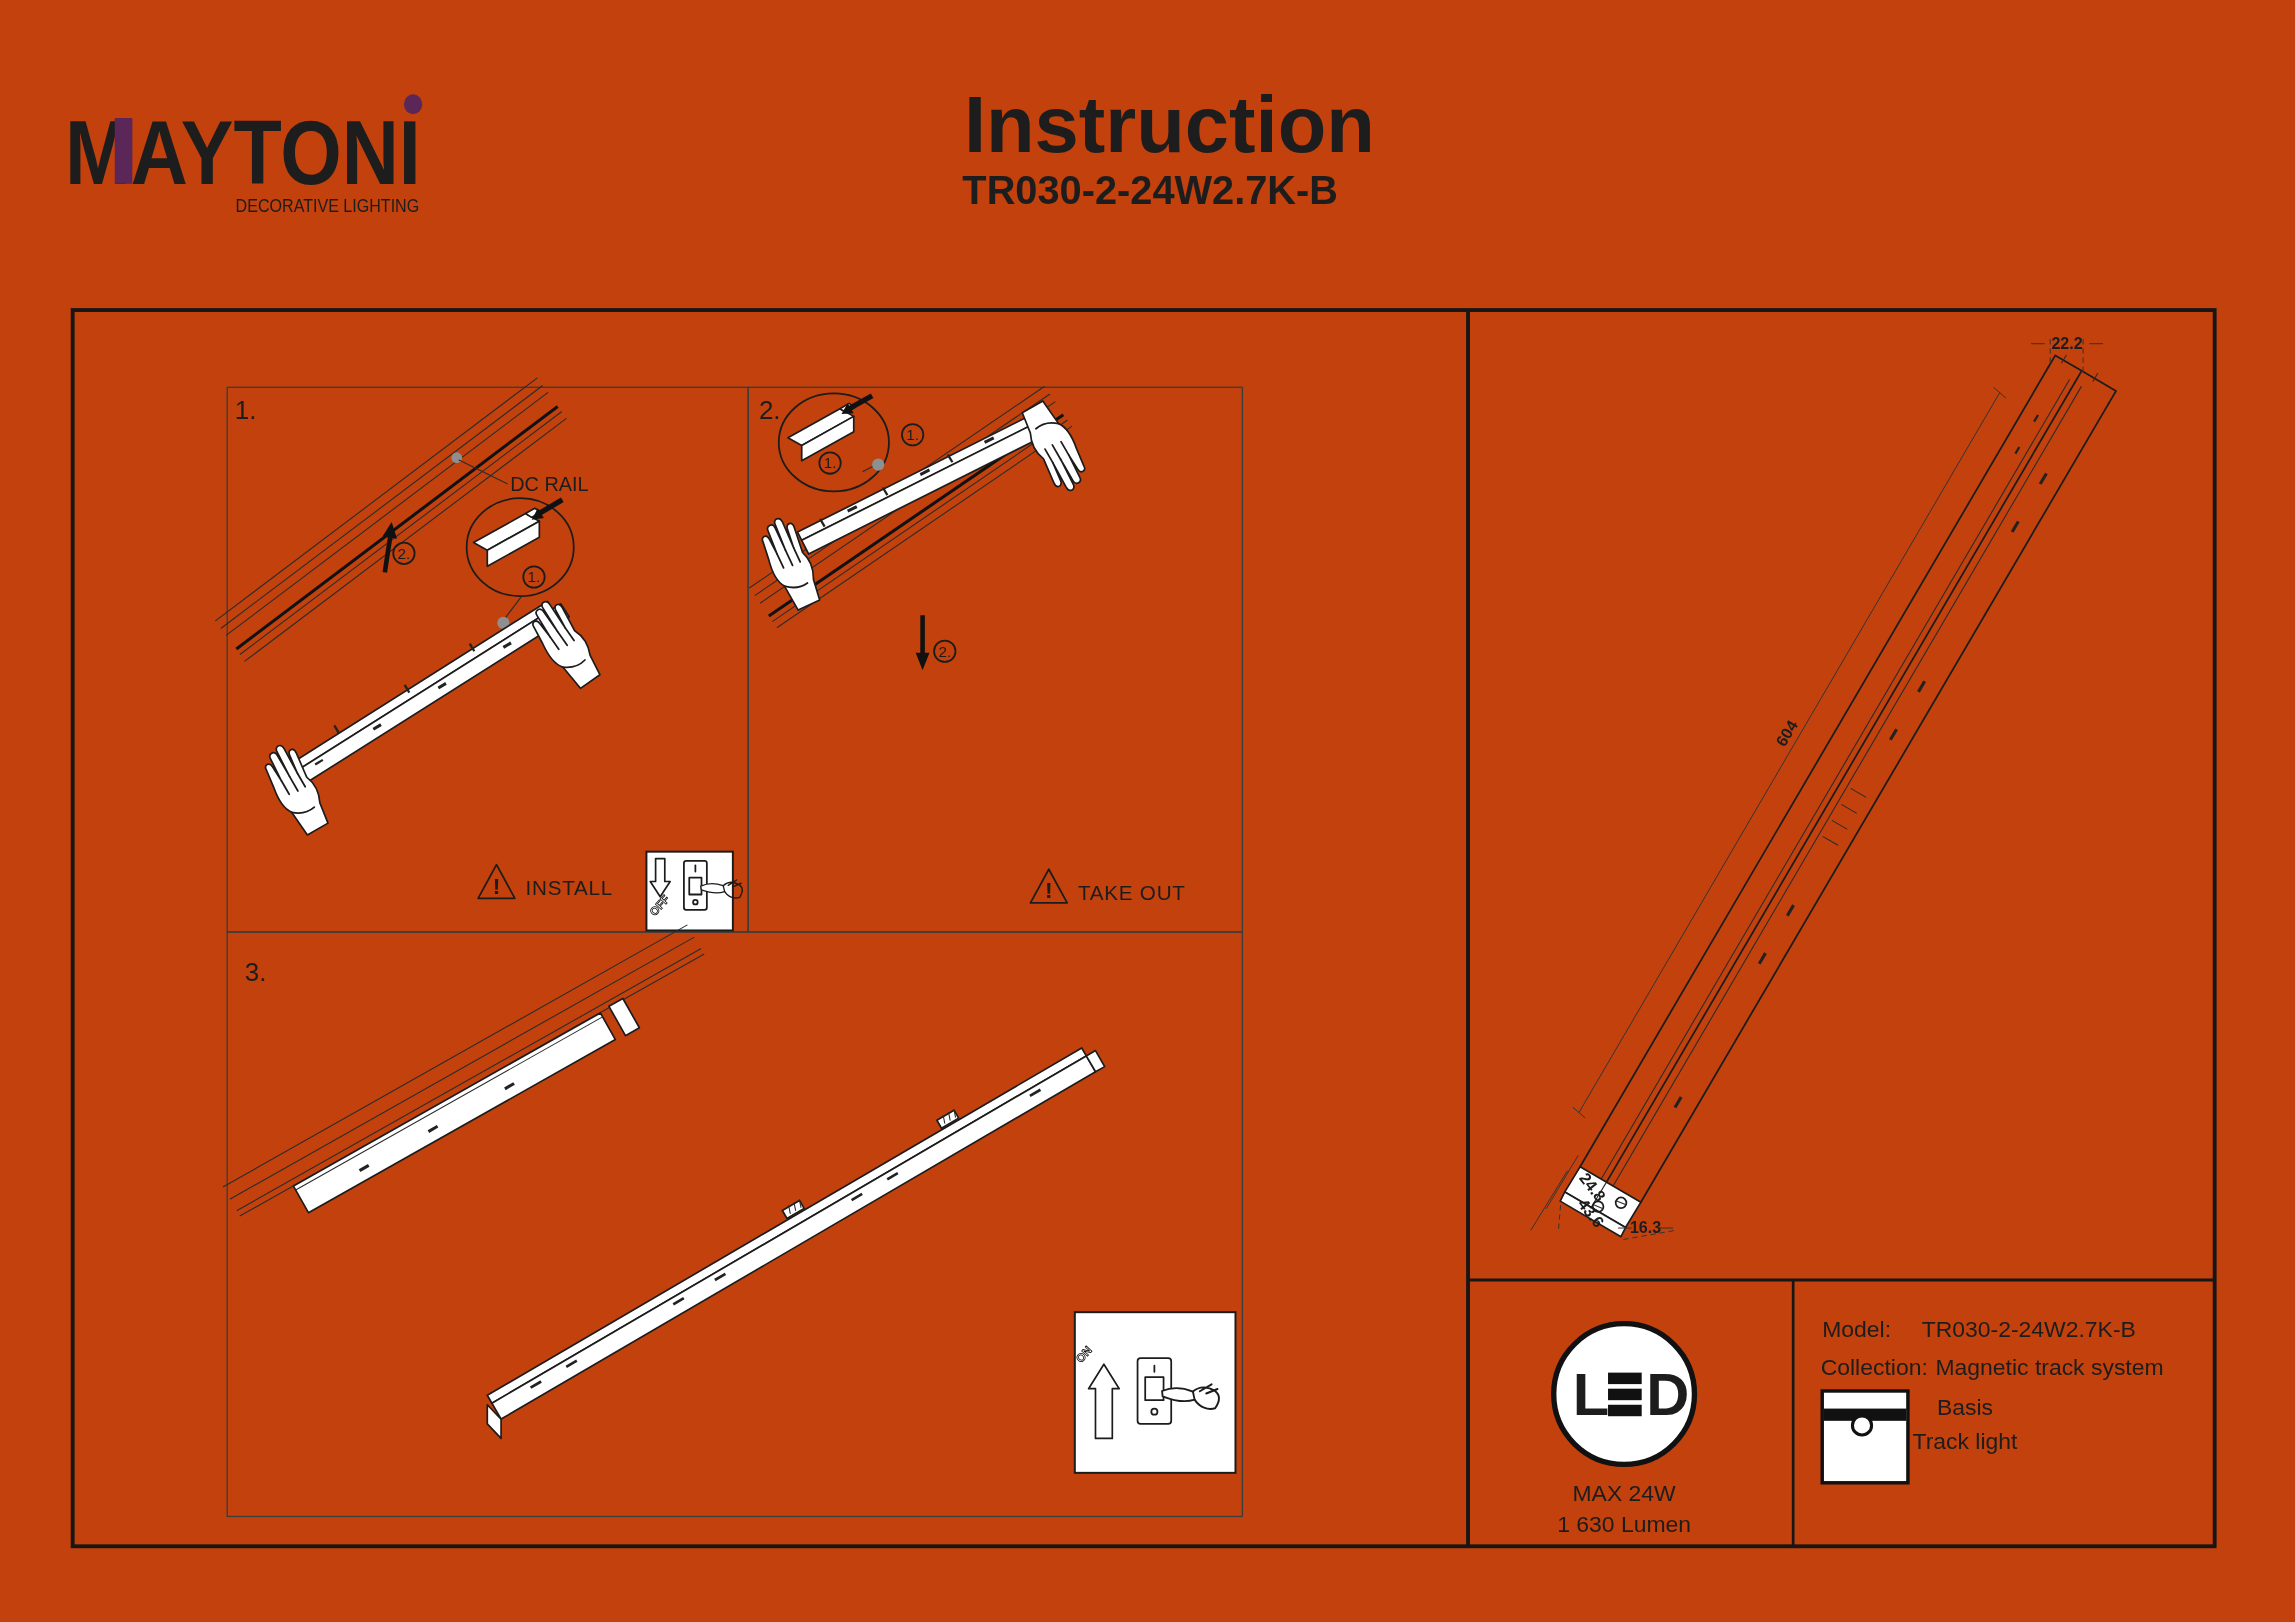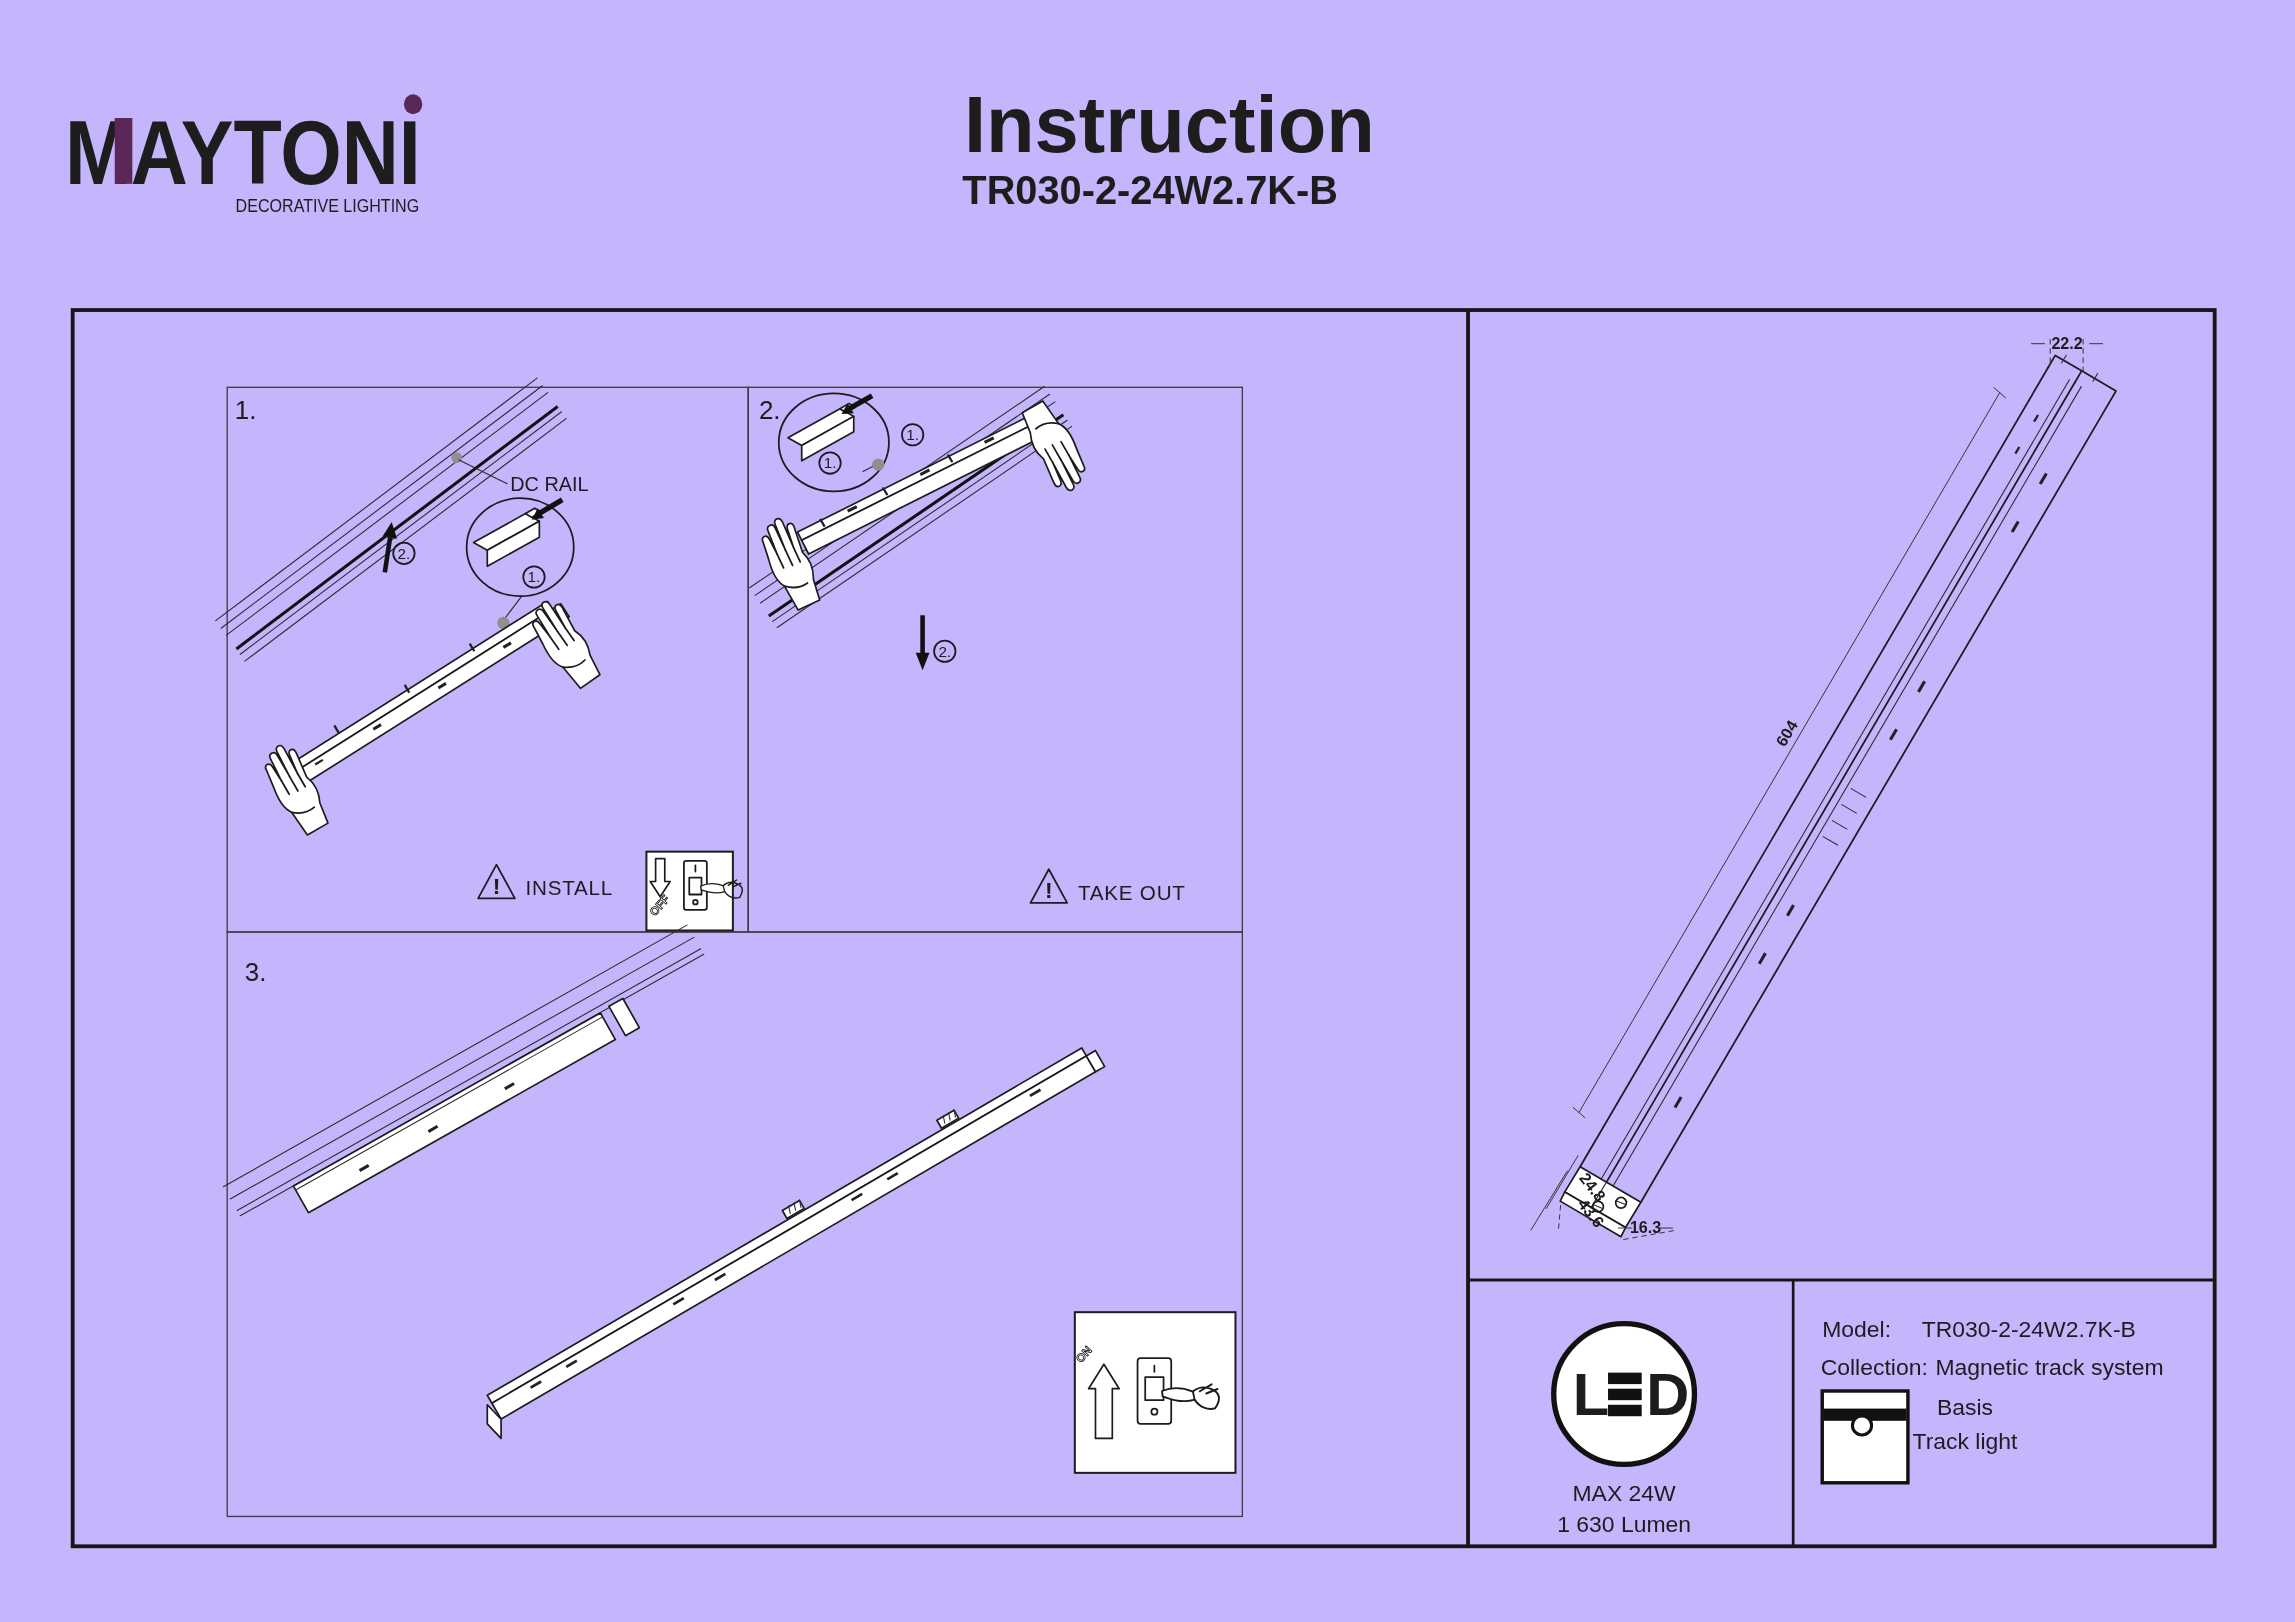--- a/index.html
+++ b/index.html
@@ -1,16 +1,16 @@
 <!DOCTYPE html>
 <html style="font-size:12.2px"><head>
 <meta charset="utf-8">
 <style>
   html,body { margin:0; padding:0; background:#ffffff; }
-  #page { position:relative; width:2295px; height:1623px; background:#c4b5fd; overflow:hidden; }
+  #page { position:relative; width:2295px; height:1623px; background:#c2410c; overflow:hidden; }
   svg { position:absolute; left:0; top:0; }
   text { font-family:"Liberation Sans", sans-serif; fill:#1d1d1d; }
   .ln  { stroke:#2b2b2b; stroke-width:1.4; fill:none; stroke-linecap:round; }
   .ln2 { stroke:#1c1c1c; stroke-width:2.3; fill:none; stroke-linejoin:round; stroke-linecap:round; }
   .thk { stroke:#111;    stroke-width:4;   fill:none; }
   .wfill { fill:#ffffff; stroke:#1c1c1c; stroke-width:2.2; stroke-linejoin:round; }
   .blk { fill:#111; stroke:none; }
   .gray { fill:#8f8f8f; stroke:none; }
   .dim  { stroke:#333; stroke-width:1.3; fill:none; }
   .dash { stroke:#333; stroke-width:1.3; fill:none; stroke-dasharray:7 5; }

